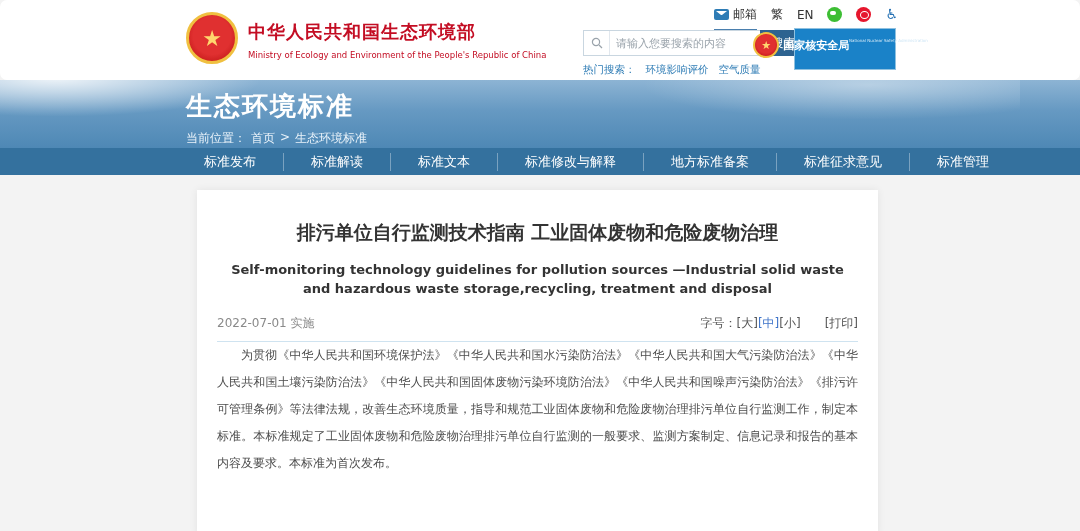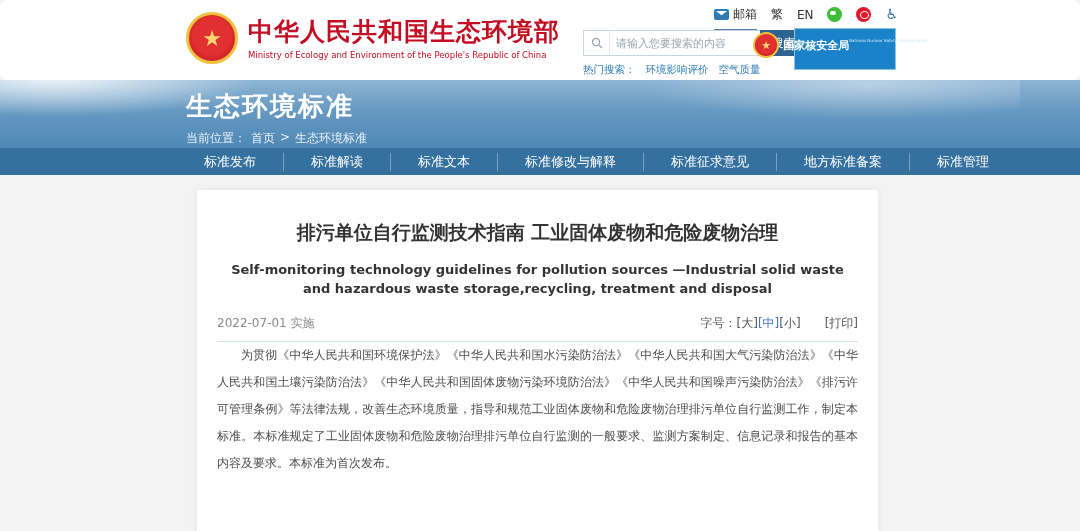--- a/index.html
+++ b/index.html
@@ -18,21 +18,21 @@
   .icon-wechat { background:#3dbe34; }
   .icon-wechat::after { content:""; position:absolute; left:3px; top:4px; width:6px; height:4px; background:#fff; border-radius:3px; }
   .icon-weibo { background:#e6162d; }
   .icon-weibo::after { content:""; position:absolute; left:4px; top:4px; width:7px; height:6px; border:1.5px solid #fff; border-radius:50%; }
   .icon-access { color:#2470b3; font-size:14px; line-height:15px; }
 
   .logo { position:absolute; left:0; top:12px; display:flex; align-items:center; gap:10px; }
   .emblem { border-radius:50%; background:radial-gradient(circle at 50% 45%, #e03030 55%, #b50c0c 100%); border:3px solid #f0c040; display:flex; align-items:center; justify-content:center; color:#ffd76e; }
   .emblem-lg { width:52px; height:52px; font-size:22px; }
   .emblem-sm { width:26px; height:26px; font-size:11px; border-width:2px; }
-  .site-title { color:#c30d23; font-size:25px; font-weight:bold; letter-spacing:1px; line-height:30px; }
+  .site-title { color:#c30d23; font-size:18px; font-weight:bold; letter-spacing:1px; line-height:30px; }
   .site-sub { color:#c30d23; font-size:8.5px; margin-top:3px; }
 
   .searchbar { position:absolute; left:397px; top:30px; }
   .search-box { width:178px; height:26px; border:1px solid #c9d6e0; background:#fff; display:flex; align-items:center; }
   .search-icon-box { width:26px; height:100%; display:flex; align-items:center; justify-content:center; border-right:1px solid #e2e8ee; }
   .search-input { flex:1; border:none; outline:none; font-size:11px; color:#333; padding:0 6px; min-width:0; }
   .search-input::placeholder { color:#9aa3ab; }
   .search-btn { width:47px; height:26px; margin-left:-1px; background:#2d6390; color:#fff; border:none; font-size:12px; cursor:pointer; }
   .hot-row { margin-top:7px; font-size:10.5px; color:#2e7cb5; display:flex; gap:10px; white-space:nowrap; }
   .hot-row a { color:#2e7cb5; text-decoration:none; cursor:pointer; }
@@ -146,22 +146,22 @@
       </div>
     </div>
   </div>
 
   <div class="nav">
     <div class="wrap nav-inner">
       <span class="nav-item">标准发布</span>
       <span class="nav-item">标准解读</span>
       <span class="nav-item">标准文本</span>
       <span class="nav-item">标准修改与解释</span>
+      <span class="nav-item">地方标准备案</span>
       <span class="nav-item">标准征求意见</span>
-      <span class="nav-item">地方标准备案</span>
       <span class="nav-item">标准管理</span>
     </div>
   </div>
 
   <div class="content">
     <div class="wrap">
       <div class="card">
 
         <div class="art-title">排污单位自行监测技术指南 工业固体废物和危险废物治理</div>
         <div class="art-title-en">Self-monitoring technology guidelines for pollution sources —Industrial solid waste and hazardous waste storage,recycling, treatment and disposal</div>

